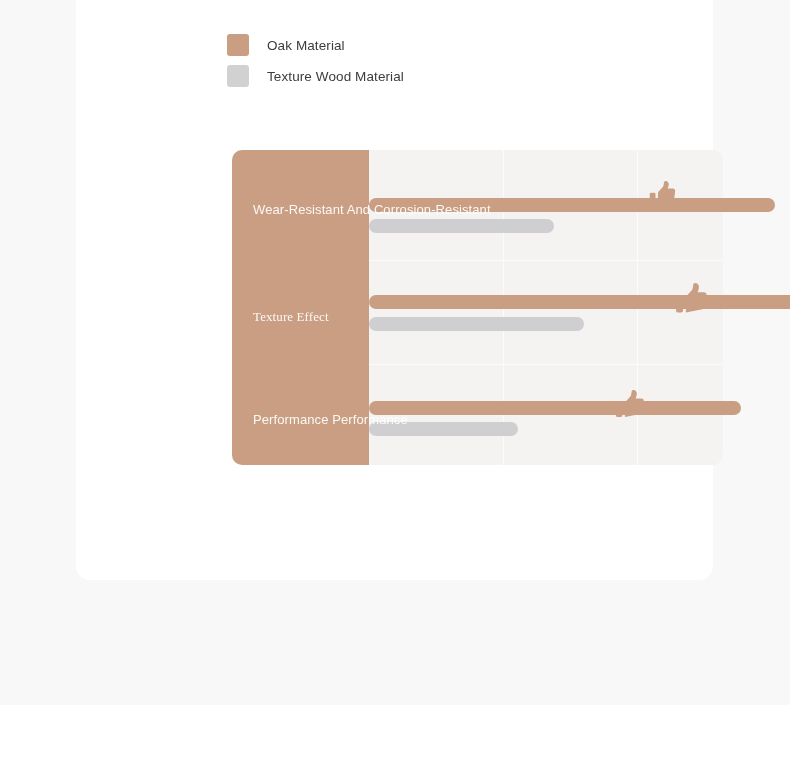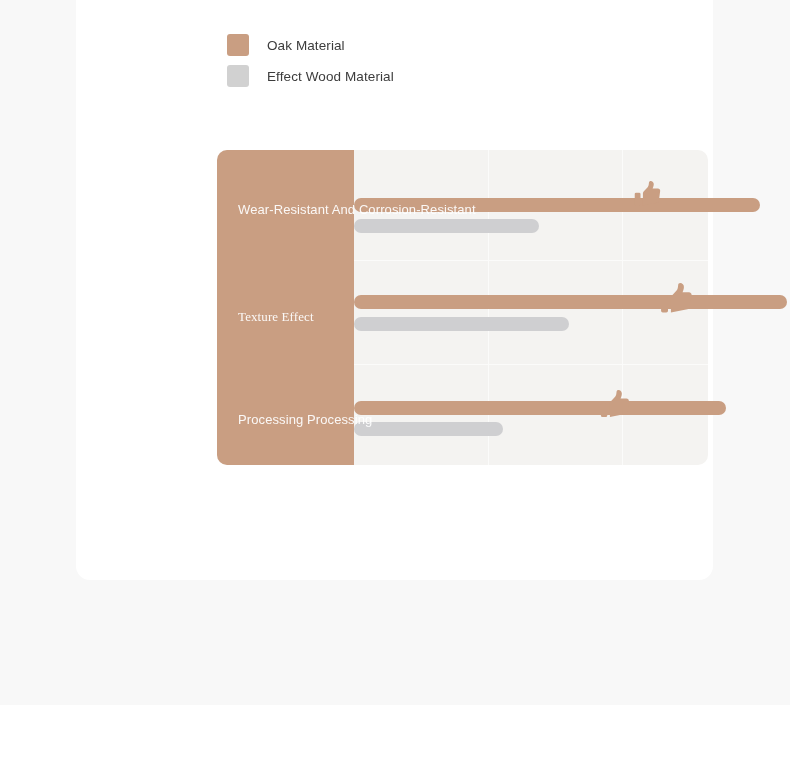--- a/index.html
+++ b/index.html
@@ -65,21 +65,21 @@
     margin-left: 18px;
     font-size: 13.5px;
     color: #3c3c3c;
     letter-spacing: .1px;
     white-space: nowrap;
   }
 
   
   #chart {
     position: absolute;
-    left: 141px;
+    left: 156px;
     top: 178px;
     width: 491px;
     height: 247px;
   }
   #chart-plot-bg {
     position: absolute;
     left: 0; top: 0;
     width: 491px;
     height: 315px;
     background: #f4f3f1;
@@ -145,21 +145,21 @@
 
 <div id="content-card">
 
   <div id="legend">
     <div class="legend-row">
       <span class="legend-swatch" style="background:#c99e82"></span>
       <span class="legend-label">Oak Material</span>
     </div>
     <div class="legend-row">
       <span class="legend-swatch" style="background:#d1d1d1"></span>
-      <span class="legend-label">Effect Wood Material</span>
+      <span class="legend-label">Texture Wood Material</span>
     </div>
   </div>
 
   <div id="chart">
 
     <div id="chart-plot-bg"></div>
 
     <div class="grid-v" style="left:271px;"></div>
     <div class="grid-v" style="left:405px;"></div>
 
@@ -187,21 +187,21 @@
       <svg width="34" height="36" viewBox="0 0 24 26" fill="currentColor" aria-hidden="true">
         <rect x="0.5" y="11" width="5" height="11" rx="1.2"></rect>
         <path d="M7.6 22 V11.4 c0-.7.3-1.2.8-1.7l3.3-3.5c.5-.6.8-1.2.9-2l.25-2.1c.08-.75.7-1.3 1.45-1.3
                  1.5 0 2.7 1.25 2.7 2.75 0 .9-.18 1.8-.5 2.6l-.5 1.25h4.6c1.2 0 2.1 1.0 1.95 2.2
                  l-1.1 8.3c-.13 1.0-.98 1.75-1.98 1.75z"></path>
       </svg>
     </div>
 
     <div class="bar oak" style="top:251px; width:372px;"></div>
     <div class="bar rubber" style="top:272px; width:149px;"></div>
-    <div class="cat-label" style="top:262px;">Processing Processing</div>
+    <div class="cat-label" style="top:262px;">Performance Performance</div>
     <div class="thumb-icon" style="left:383px; top:239px;">
       <svg width="31" height="33" viewBox="0 0 24 26" fill="currentColor" aria-hidden="true">
         <rect x="0.5" y="11" width="5" height="11" rx="1.2"></rect>
         <path d="M7.6 22 V11.4 c0-.7.3-1.2.8-1.7l3.3-3.5c.5-.6.8-1.2.9-2l.25-2.1c.08-.75.7-1.3 1.45-1.3
                  1.5 0 2.7 1.25 2.7 2.75 0 .9-.18 1.8-.5 2.6l-.5 1.25h4.6c1.2 0 2.1 1.0 1.95 2.2
                  l-1.1 8.3c-.13 1.0-.98 1.75-1.98 1.75z"></path>
       </svg>
     </div>
 
   </div>

